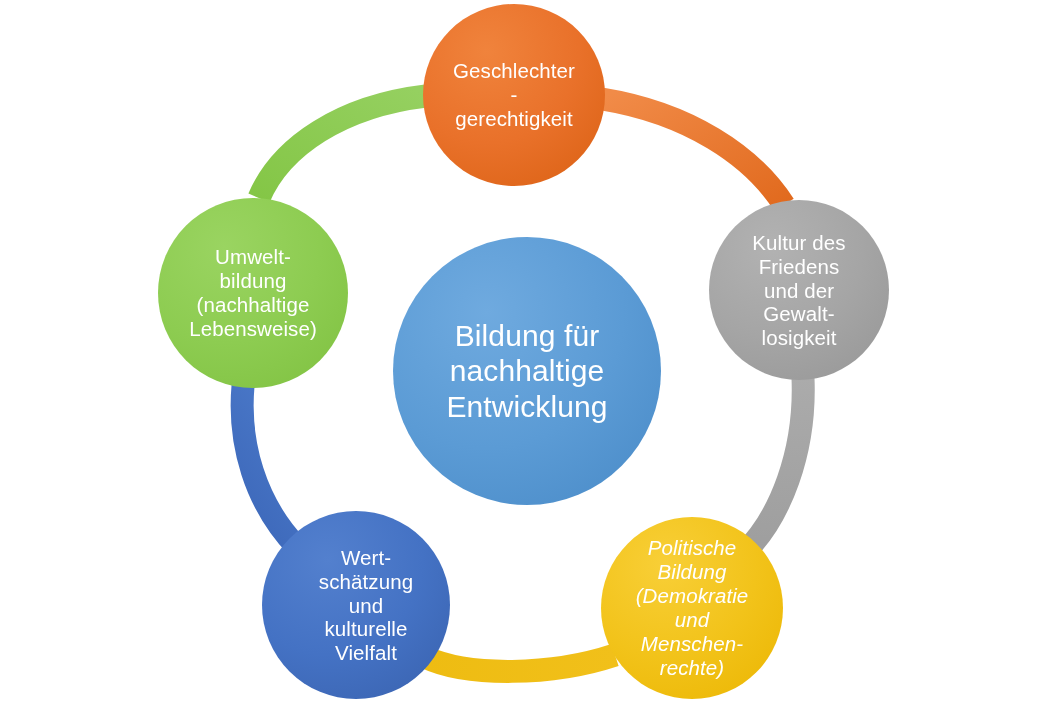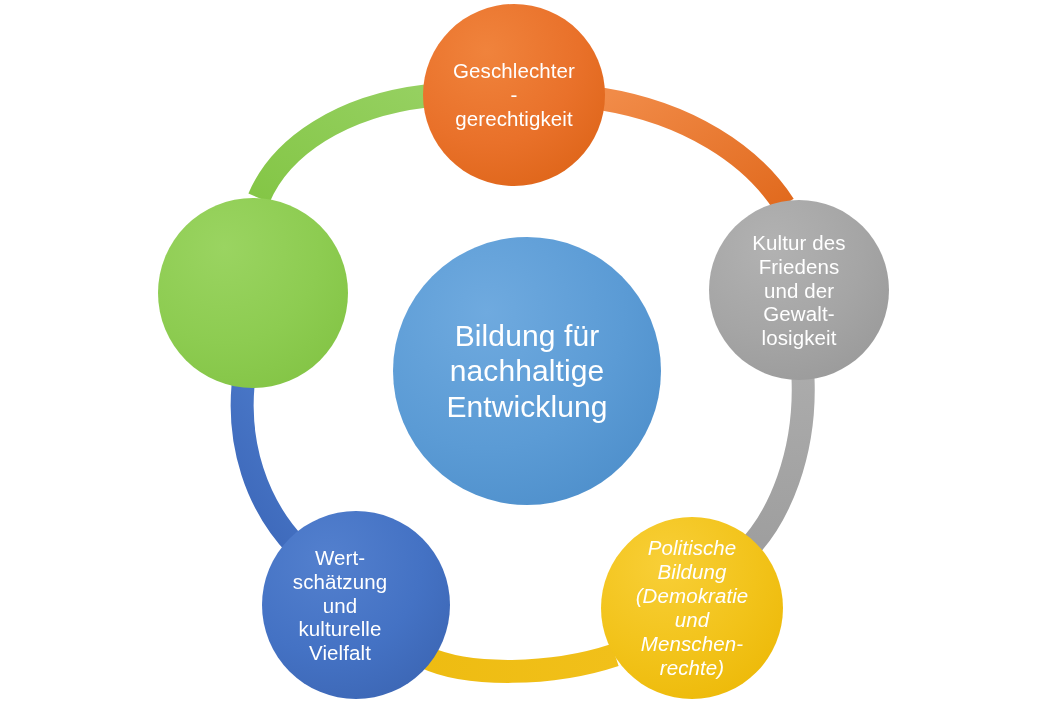--- a/index.html
+++ b/index.html
@@ -138,20 +138,24 @@
 Gewalt-
 losigkeit</div>
 
   <div class="node-label satellite-label" style="left:601px; top:519px; width:182px; height:178px;font-style:italic;">Politische
 Bildung
 (Demokratie
 und
 Menschen-
 rechte)</div>
 
-  <div class="node-label satellite-label" style="left:246px; top:528px; width:188px; height:155px;">Wert-
+  <div class="node-label satellite-label" style="left:272px; top:528px; width:188px; height:155px;">Wert-
 schätzung
 und
 kulturelle
 Vielfalt</div>
 
+  <div class="node-label satellite-label" style="left:156px; top:224px; width:194px; height:138px;">Umwelt-
+bildung
+(nachhaltige
+Lebensweise)</div>
 
 </div>
 
 </body></html>

